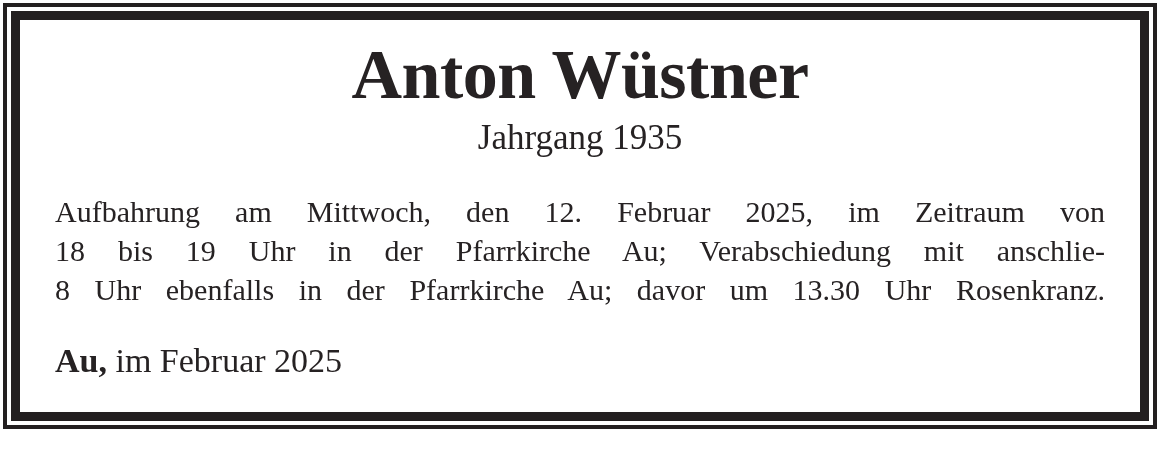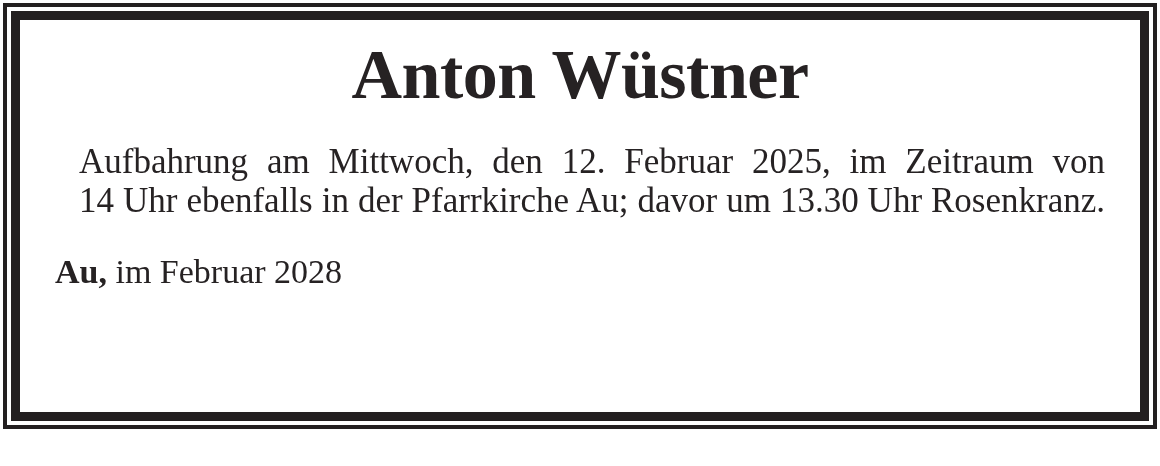--- a/index.html
+++ b/index.html
@@ -44,23 +44,22 @@
   }
   .subtitle {
     font-size: 35px;
     line-height: 44px;
     margin-top: 6px;
     text-align: center;
     color: var(--text);
   }
   .obit-body {
     margin-top: 32px;
-    font-size: 35px;
+    font-size: 30px;
     line-height: 39px;
-    margin-left: 24px;
   }
   .body-line {
     text-align: justify;
     text-align-last: justify;
     white-space: normal;
   }
   .place-date {
     margin-top: 32px;
     font-size: 34px;
     line-height: 40px;
@@ -70,26 +69,28 @@
 </head>
 <body>
 
 <div class="stage">
   <div class="frame-outer"></div>
   <div class="frame-inner">
     <div class="content">
 
       <div class="title">Anton Wüstner</div>
 
+      <div class="subtitle">Jahrgang 1935</div>
 
       <div class="obit-body">
         <div class="body-line">Aufbahrung am Mittwoch, den 12. Februar 2025, im Zeitraum von</div>
-        <div class="body-line">14 Uhr ebenfalls in der Pfarrkirche Au; davor um 13.30 Uhr Rosenkranz.</div>
+        <div class="body-line">18 bis 19 Uhr in der Pfarrkirche Au; Verabschiedung mit anschlie-</div>
+        <div class="body-line">8 Uhr ebenfalls in der Pfarrkirche Au; davor um 13.30 Uhr Rosenkranz.</div>
       </div>
 
       <div class="place-date">
         <span class="location">Au,</span>
-        <span class="date">im Februar 2028</span>
+        <span class="date">im Februar 2025</span>
       </div>
 
     </div>
   </div>
 </div>
 
 </body></html>

